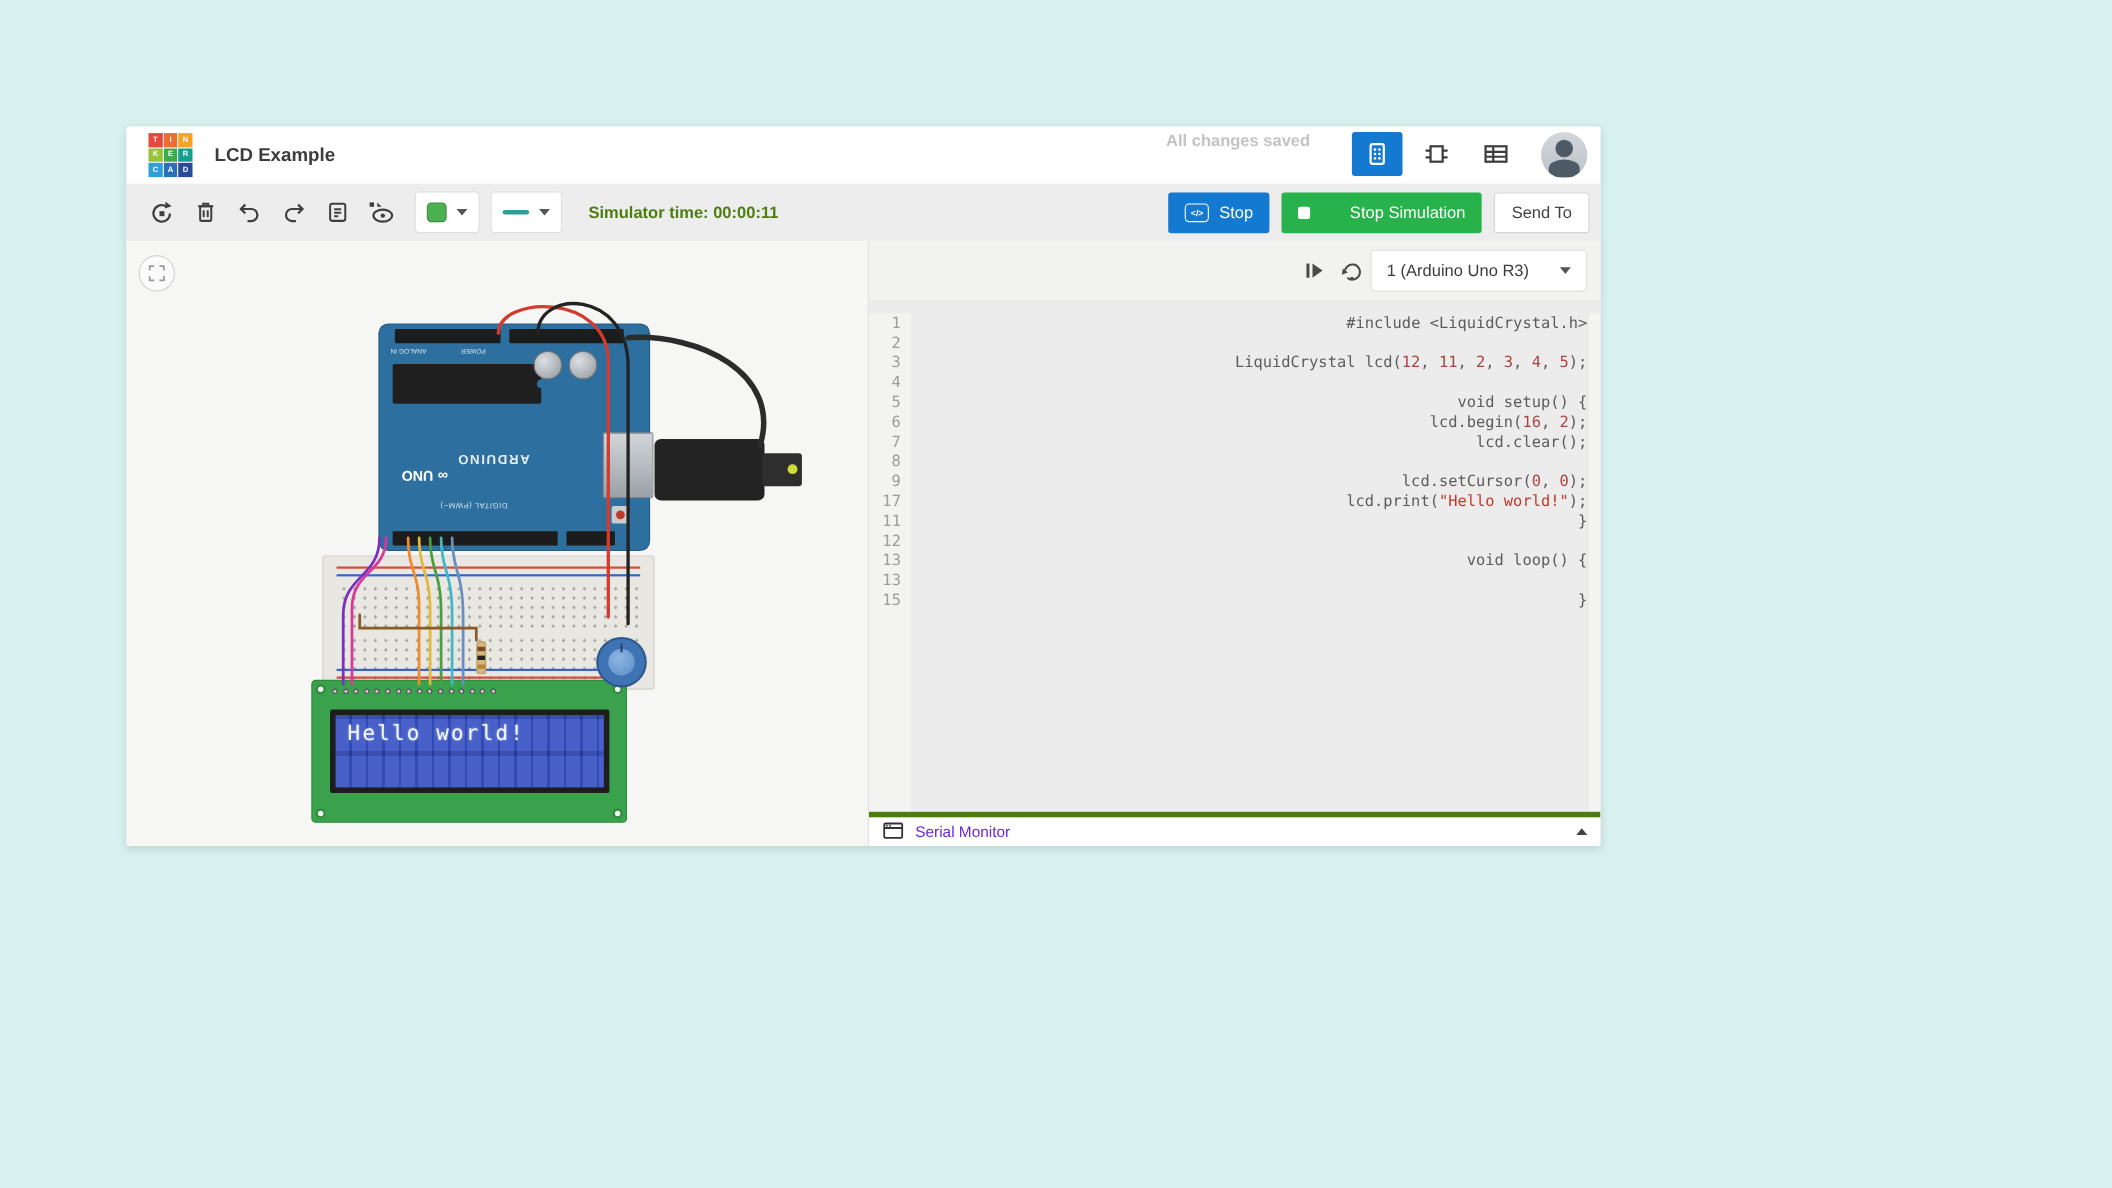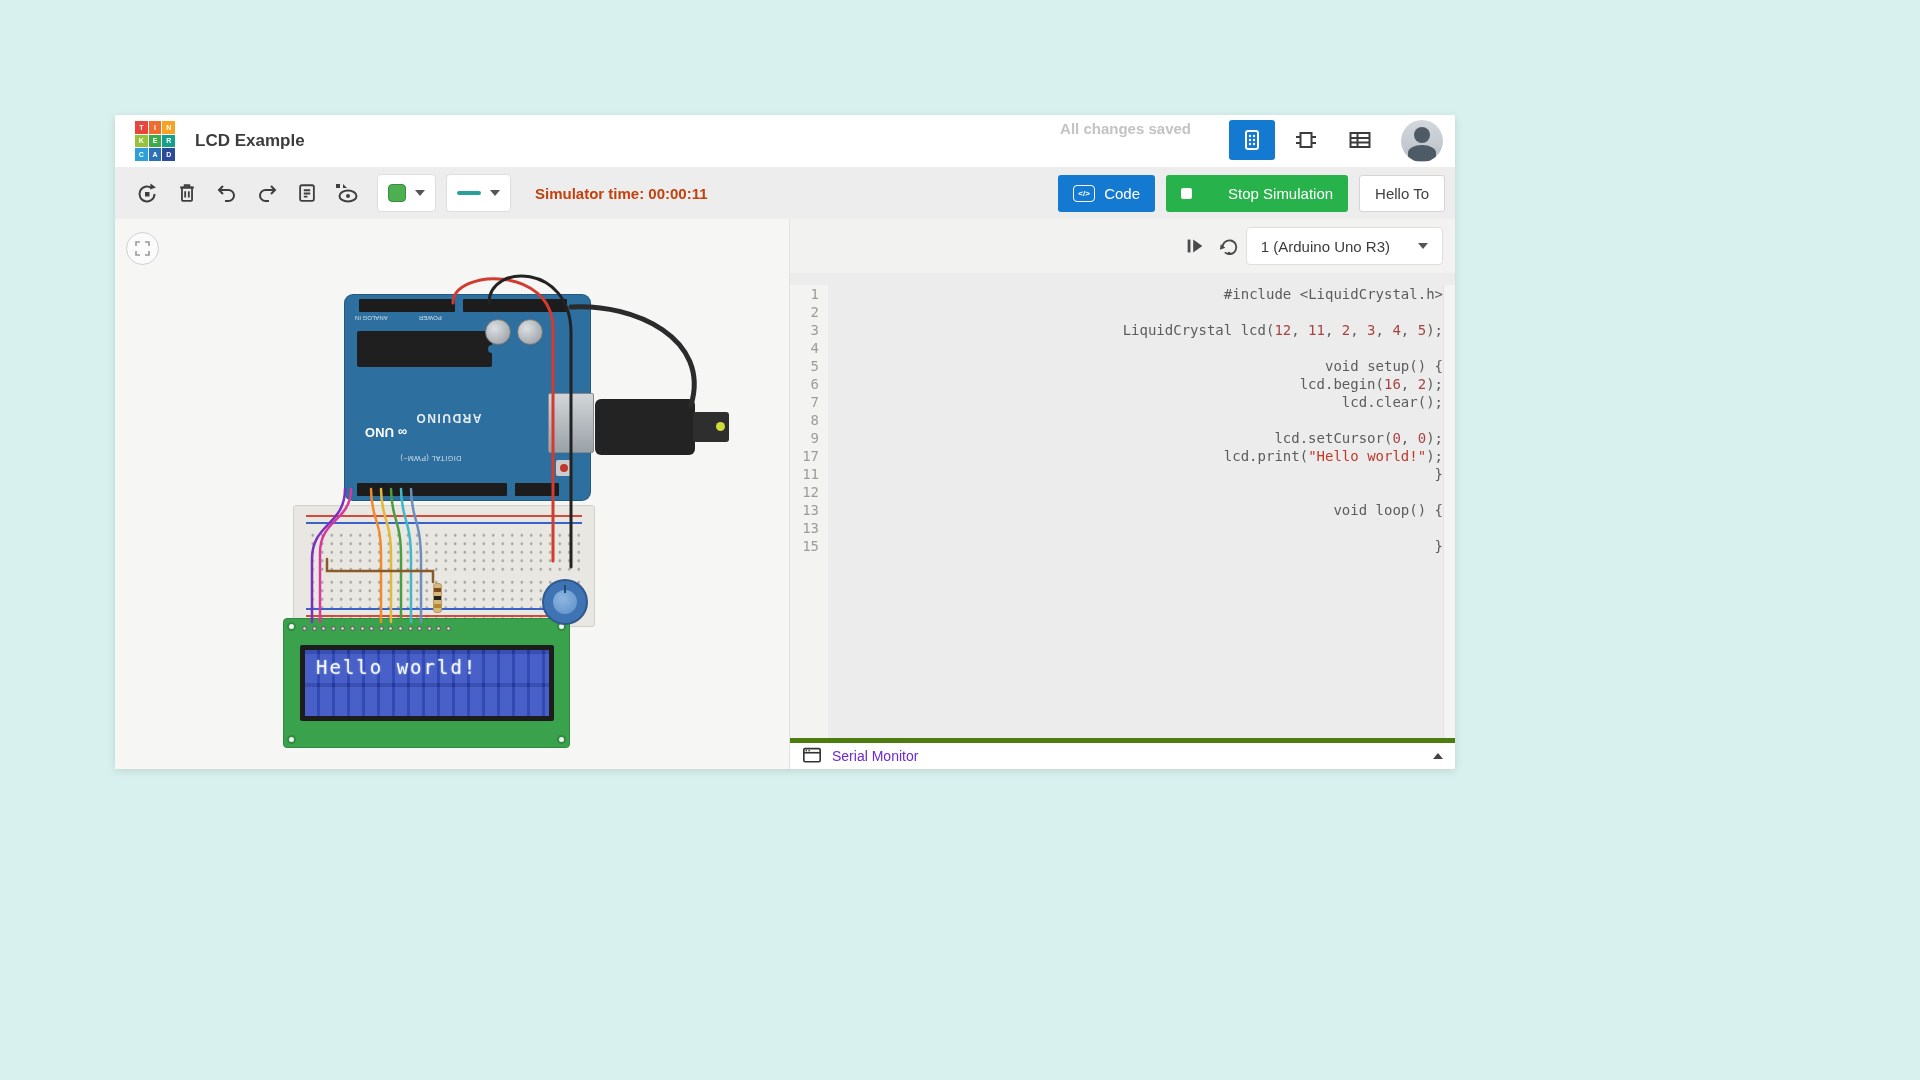--- a/index.html
+++ b/index.html
@@ -21,21 +21,21 @@
   .avatar::before { content:""; position:absolute; left:50%; top:7px; transform:translateX(-50%); width:16px; height:16px; border-radius:50%; background:#4e5a66; }
   .avatar::after { content:""; position:absolute; left:50%; top:25px; transform:translateX(-50%); width:28px; height:16px; border-radius:50% 50% 0 0; background:#4e5a66; }
 
   
   .toolbar { height:52px; background:#ededed; display:flex; align-items:center; padding:0 10px 0 12px; }
   .tool-btn { width:40px; height:42px; display:flex; align-items:center; justify-content:center; cursor:pointer; }
   .dropdown { height:38px; background:#fff; border:1px solid #dedede; border-radius:4px; display:flex; align-items:center; gap:9px; padding:0 10px; margin-left:10px; cursor:pointer; }
   .swatch-square { width:18px; height:18px; border-radius:4px; background:#4caf50; border:1px solid #3d8b40; }
   .swatch-wire { width:24px; height:4px; border-radius:2px; background:#2aa198; }
   .caret { width:0; height:0; border-left:5px solid transparent; border-right:5px solid transparent; border-top:6px solid #555; }
-  .sim-time { margin-left:24px; font-size:15px; font-weight:bold; color:#c2410c; }
+  .sim-time { margin-left:24px; font-size:15px; font-weight:bold; color:#4d7c0f; }
   .toolbar-right { margin-left:auto; display:flex; align-items:center; gap:11px; }
   .btn { height:37px; border-radius:3px; font-size:15px; display:flex; align-items:center; gap:9px; padding:0 15px; cursor:pointer; border:none; font-family:"Liberation Sans",sans-serif; }
   .btn-code { background:#1479d1; color:#fff; }
   .code-glyph { width:22px; height:17px; border:1.5px solid #fff; border-radius:4px; display:flex; align-items:center; justify-content:center; font-size:8px; font-weight:bold; color:#fff; }
   .btn-stop { background:#27b24b; color:#fff;gap:36px; }
   .stop-glyph { width:11px; height:11px; border:2px solid #fff; border-radius:2px; background:#fff; }
   .btn-send { background:#fff; color:#414141; border:1px solid #d5d5d5; }
 
   
   .content { display:flex; height:550px; }
@@ -210,28 +210,28 @@
       </div>
       <div class="dropdown">
         <span class="swatch-wire"></span>
         <span class="caret"></span>
       </div>
       <span class="sim-time">Simulator time: 00:00:11</span>
 
       <div class="toolbar-right">
         <button class="btn btn-code">
           <span class="code-glyph">&lt;/&gt;</span>
-          <span>Code</span>
+          <span>Stop</span>
         </button>
         <button class="btn btn-stop">
           <span class="stop-glyph"></span>
           <span>Stop Simulation</span>
         </button>
         <button class="btn btn-send">
-          <span>Hello To</span>
+          <span>Send To</span>
         </button>
       </div>
     </div>
 
     <div class="content">
 
       <div class="canvas">
         <div class="fit-btn">
           <svg width="15" height="15" viewBox="0 0 15 15">
             <path d="M1 5V1h4M10 1h4v4M14 10v4h-4M5 14H1v-4" fill="none" stroke="#9a9a9a" stroke-width="1.6"></path>

